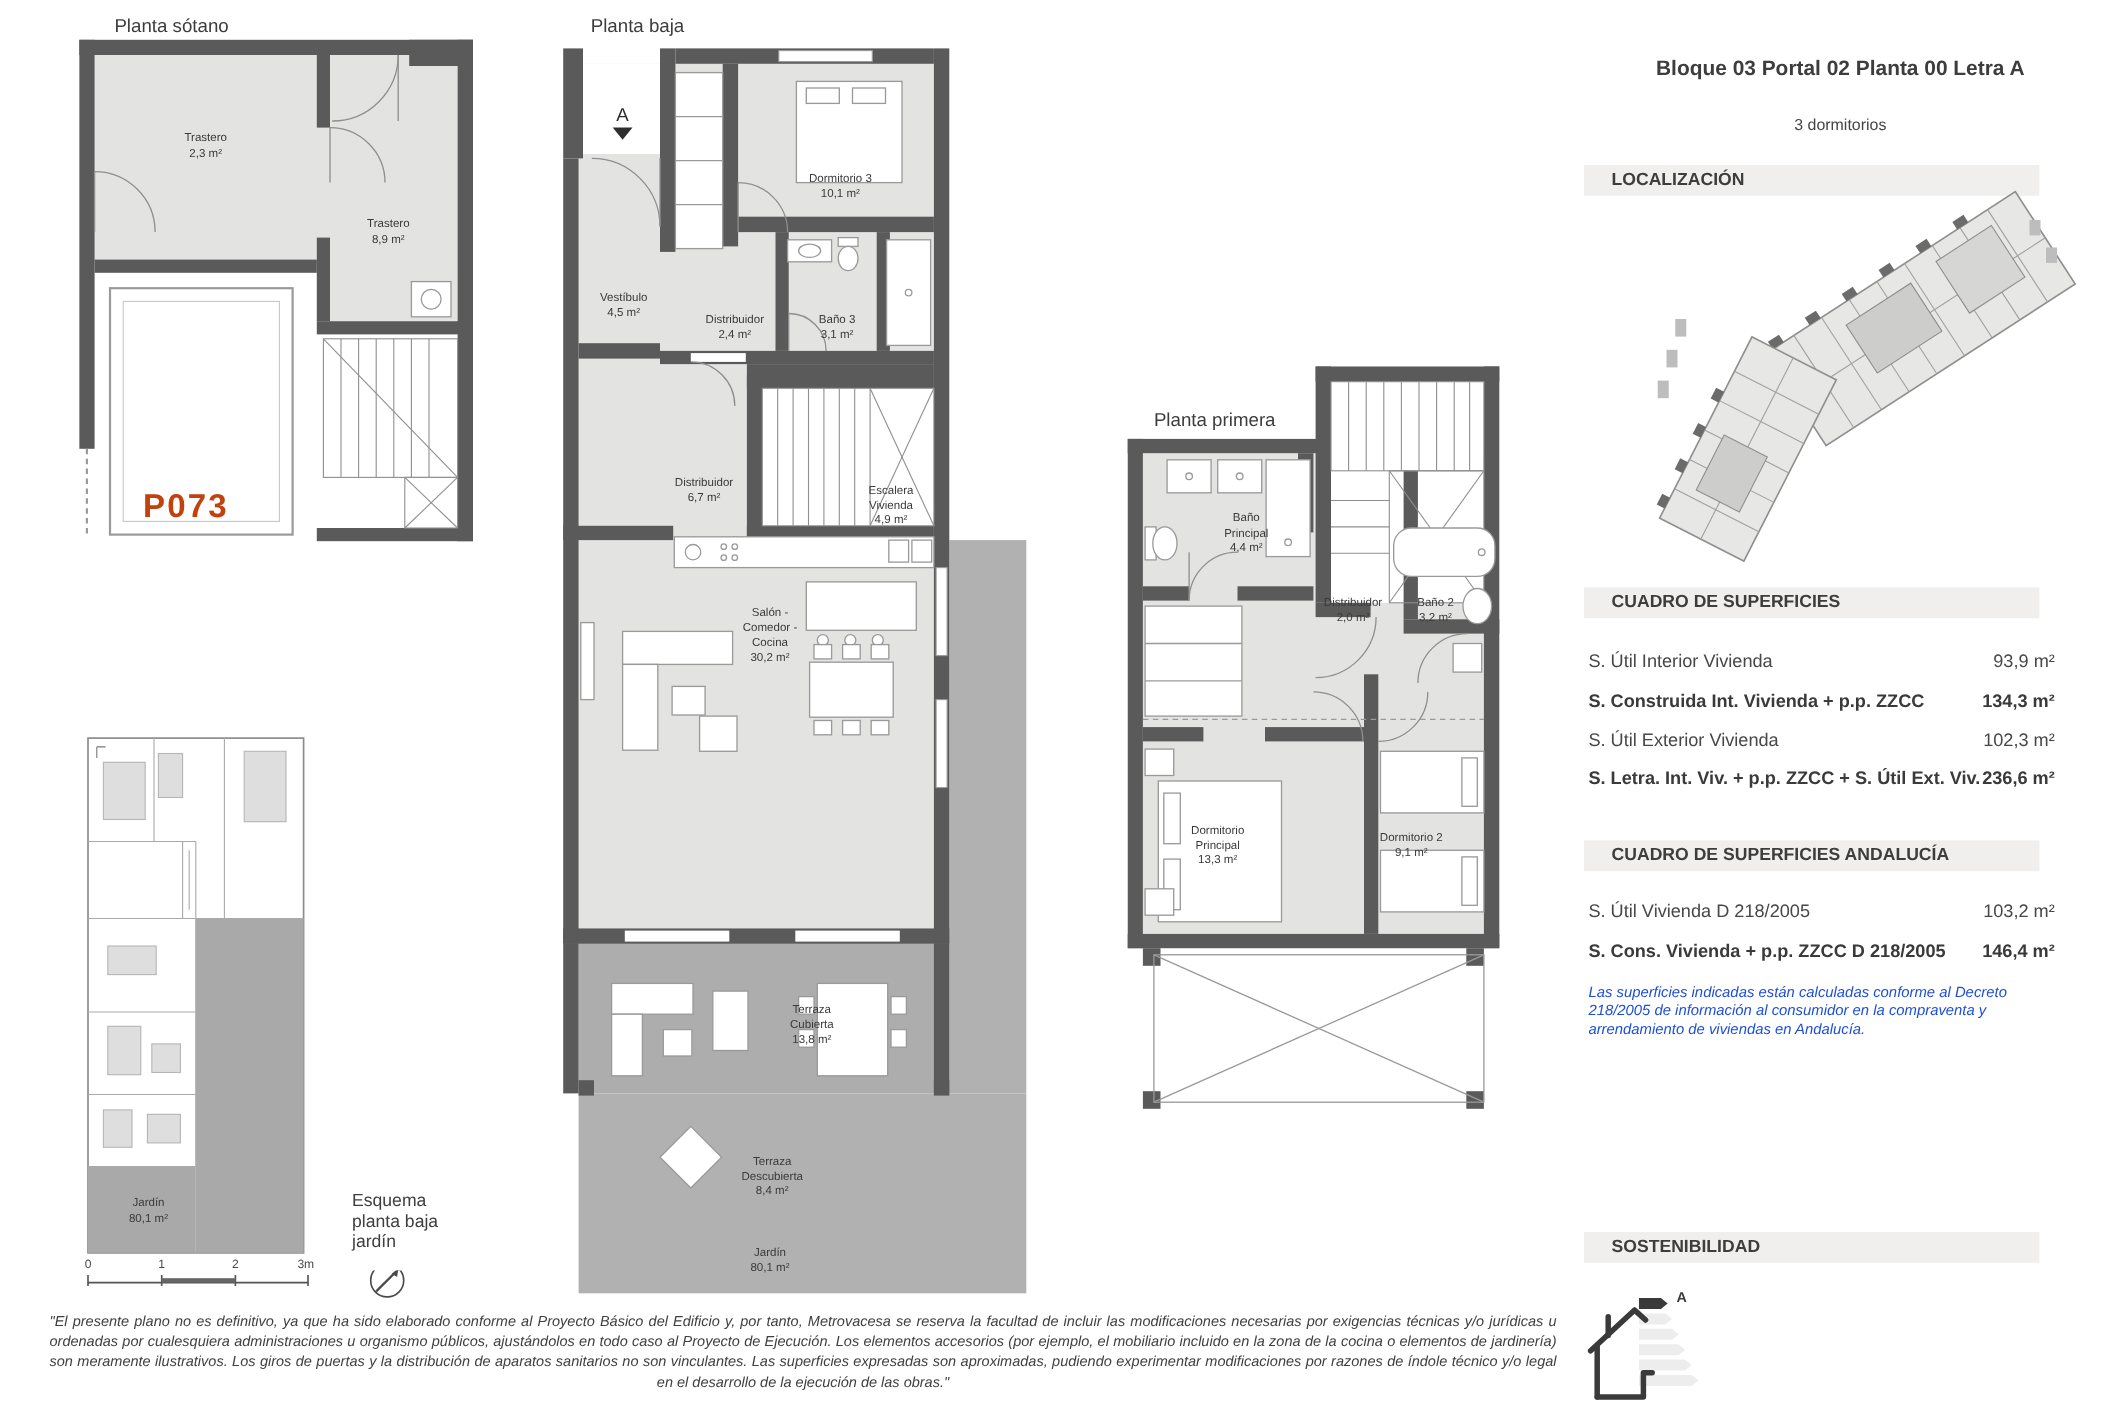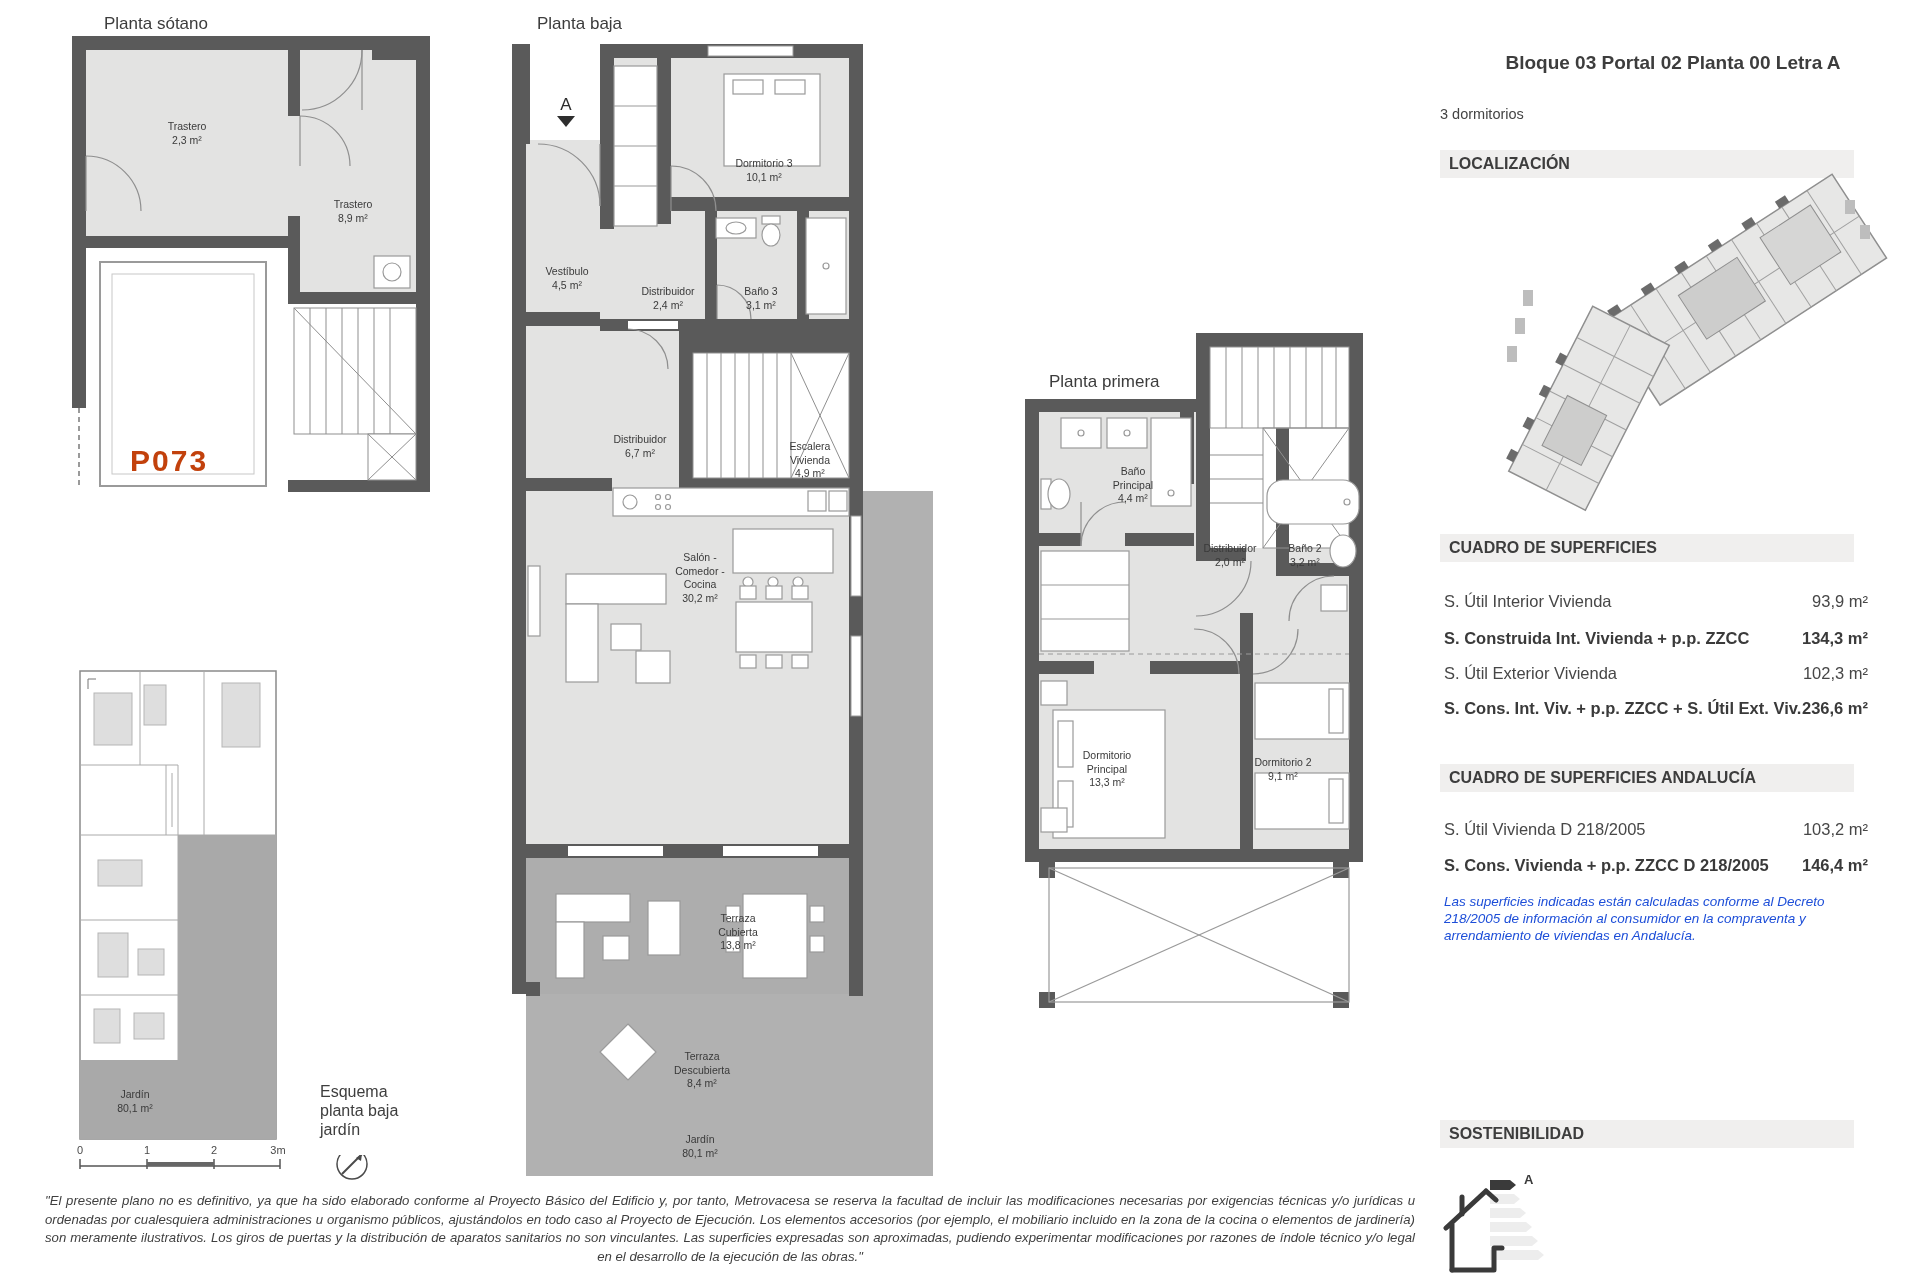--- a/index.html
+++ b/index.html
@@ -10,28 +10,28 @@
   .rl { position:absolute; transform:translate(-50%,-50%); font-size:10.5px; line-height:13.5px;
         text-align:center; color:#3a3a3a; z-index:5;margin-top:12px; }
   .rl .nm { white-space:nowrap; }
   .rl.wrap .nm { white-space:normal; }
   .parking-code { position:absolute; font-size:30px; font-weight:bold; letter-spacing:2px; color:#c2410c; z-index:5; }
   .entrance { position:absolute; transform:translateX(-50%); text-align:center; z-index:6; }
   .entrance .letter { font-size:17px; color:#2e2e2e; }
   .entrance .tri { width:0; height:0; margin:1px auto 0; border-left:9px solid transparent;
        border-right:9px solid transparent; border-top:11px solid #2e2e2e; }
   .panel-bar { position:absolute; left:1440px; width:414px; height:28px; background:#f0efee;
-       font-size:16px; font-weight:bold; color:#3d3d3d; line-height:28px; padding-left:9px; }
+       font-size:16px; font-weight:bold; color:#3d3d3d; line-height:28px; padding-left:25px; }
   .sup-row { position:absolute; left:1444px; width:424px; height:35px; display:flex;
        justify-content:space-between; align-items:center; font-size:16.5px; color:#474747; }
   .sup-row.bold { font-weight:bold; color:#3a3a3a; }
   .note { position:absolute; font-style:italic; font-size:13.5px; line-height:17px; color:#1d4ed8; }
   .big-title { position:absolute; left:1440px; width:466px; text-align:center; font-size:19px;
        font-weight:bold; color:#3d3d3d; }
-  .sub-title { position:absolute; left:1440px; width:466px; font-size:14.5px; color:#444; }
+  .sub-title { position:absolute; left:1440px; width:466px; text-align:center; font-size:14.5px; color:#444; }
   .disclaimer { position:absolute; left:45px; top:1192px; width:1370px; font-style:italic;
        font-size:13.2px; line-height:18.6px; color:#3f3f3f; text-align:justify; text-align-last:center; }
   .esq-caption { position:absolute; left:320px; top:1082px; width:104px; font-size:16px;
        line-height:19px; color:#3e3e3e; }
   .scale-num { position:absolute; font-size:11px; color:#4a4a4a; transform:translateX(-50%); }
 </style>
 </head>
 <body>
 
 <div class="plan-title" style="left:78px;top:14px">Planta sótano</div>
@@ -492,21 +492,21 @@
 </div>
 <div class="sup-row bold" style="top:621px">
   <span>S. Construida Int. Vivienda + p.p. ZZCC</span>
     <span>134,3 m²</span>
 </div>
 <div class="sup-row" style="top:656px">
   <span>S. Útil Exterior Vivienda</span>
     <span>102,3 m²</span>
 </div>
 <div class="sup-row bold" style="top:691px">
-  <span>S. Cons. Int. Viv. + p.p. ZZCC + S. Útil Ext. Viv.</span>
+  <span>S. Letra. Int. Viv. + p.p. ZZCC + S. Útil Ext. Viv.</span>
     <span>236,6 m²</span>
 </div>
 
 <div class="panel-bar" style="top:764px">CUADRO DE SUPERFICIES ANDALUCÍA</div>
 
 <div class="sup-row" style="top:812px">
   <span>S. Útil Vivienda D 218/2005</span>
     <span>103,2 m²</span>
 </div>
 <div class="sup-row bold" style="top:848px">

